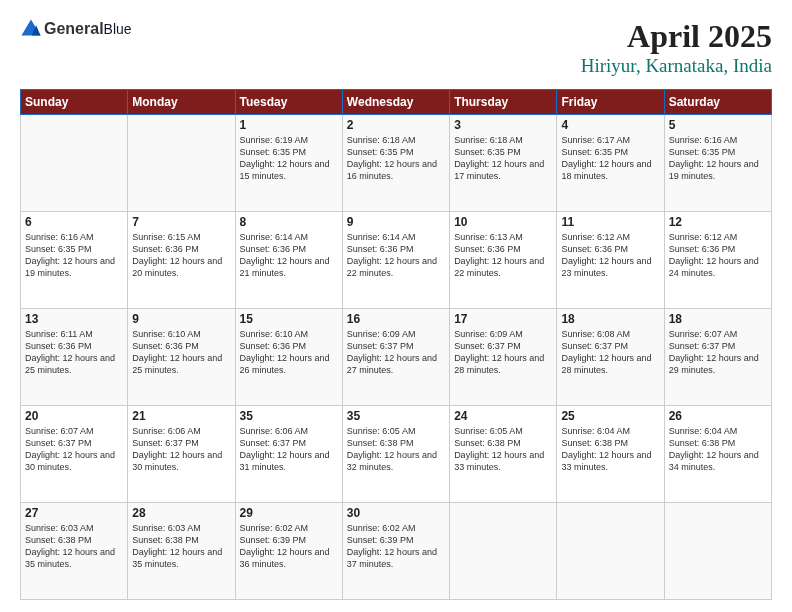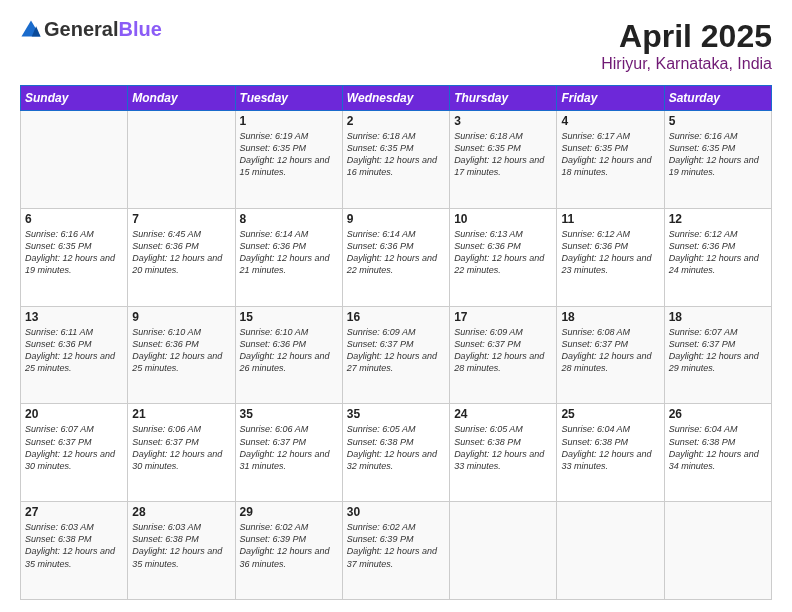--- a/index.html
+++ b/index.html
@@ -27,29 +27,30 @@
       display: flex;
       align-items: center;
     }
     .logo-icon {
       width: 22px;
       height: 22px;
       margin-right: 2px;
     }
     .title-block {
       text-align: right;
+      font-family: Liberation Serif, serif;
     }
     .month-title {
       font-size: 32px;
       font-weight: bold;
       color: #222;
     }
     .location {
-      font-size: 16px;
-      color: #701a75;
+      font-size: 19px;
+      color: #0f766e;
     }
     .calendar {
       flex: 1;
       border: 1px solid #ccc;
       border-collapse: collapse;
       width: 100%;
       table-layout: fixed;
     }
     .calendar th {
       background: #1a6bcc;
@@ -72,38 +73,37 @@
       font-size: 12px;
       font-weight: bold;
       color: #222;
       display: block;
       margin-bottom: 2px;
     }
     .day-info {
       font-size: 9px;
       color: #333;
       line-height: 1.35;
-      font-style: italic;
     }
     tr:nth-child(odd) td { background: #f9f9f9; }
     tr:nth-child(even) td { background: #fff; }
-    .calendar thead tr th { background: #6d28d9; font-style: italic; }
+    .calendar thead tr th { background: #7f1d1d; }
   </style>
 </head>
 <body>
 
 <div class="page">
   <div class="header">
     <div class="logo">
       <svg class="logo-icon" viewBox="0 0 30 30">
         <polygon points="15,2 28,24 2,24" fill="#1a6bcc"></polygon>
         <polygon points="22,10 28,24 16,24" fill="#0a4a99"></polygon>
       </svg>
       <div>
-        <span style="font-size:20px;font-weight:bold;color:#333;">General</span><span style="font-size:20px;font-weight:bold;color:#8b5cf6;">Blue</span>
+        <span style="font-size:16px;font-weight:bold;color:#333;">General</span><span style="font-size:14px;font-weight:normal;color:#0f172a;">Blue</span>
       </div>
     </div>
     <div class="title-block">
       <div class="month-title">April 2025</div>
       <div class="location">Hiriyur, Karnataka, India</div>
     </div>
   </div>
   <table class="calendar">
     <thead>
       <tr>
@@ -153,21 +153,21 @@
         </tr>
         <tr>
           <td>
             <span class="day-num">6</span>
             <div class="day-info">Sunrise: 6:16 AM
 Sunset: 6:35 PM
 Daylight: 12 hours and 19 minutes.</div>
           </td>
           <td>
             <span class="day-num">7</span>
-            <div class="day-info">Sunrise: 6:45 AM
+            <div class="day-info">Sunrise: 6:15 AM
 Sunset: 6:36 PM
 Daylight: 12 hours and 20 minutes.</div>
           </td>
           <td>
             <span class="day-num">8</span>
             <div class="day-info">Sunrise: 6:14 AM
 Sunset: 6:36 PM
 Daylight: 12 hours and 21 minutes.</div>
           </td>
           <td>

